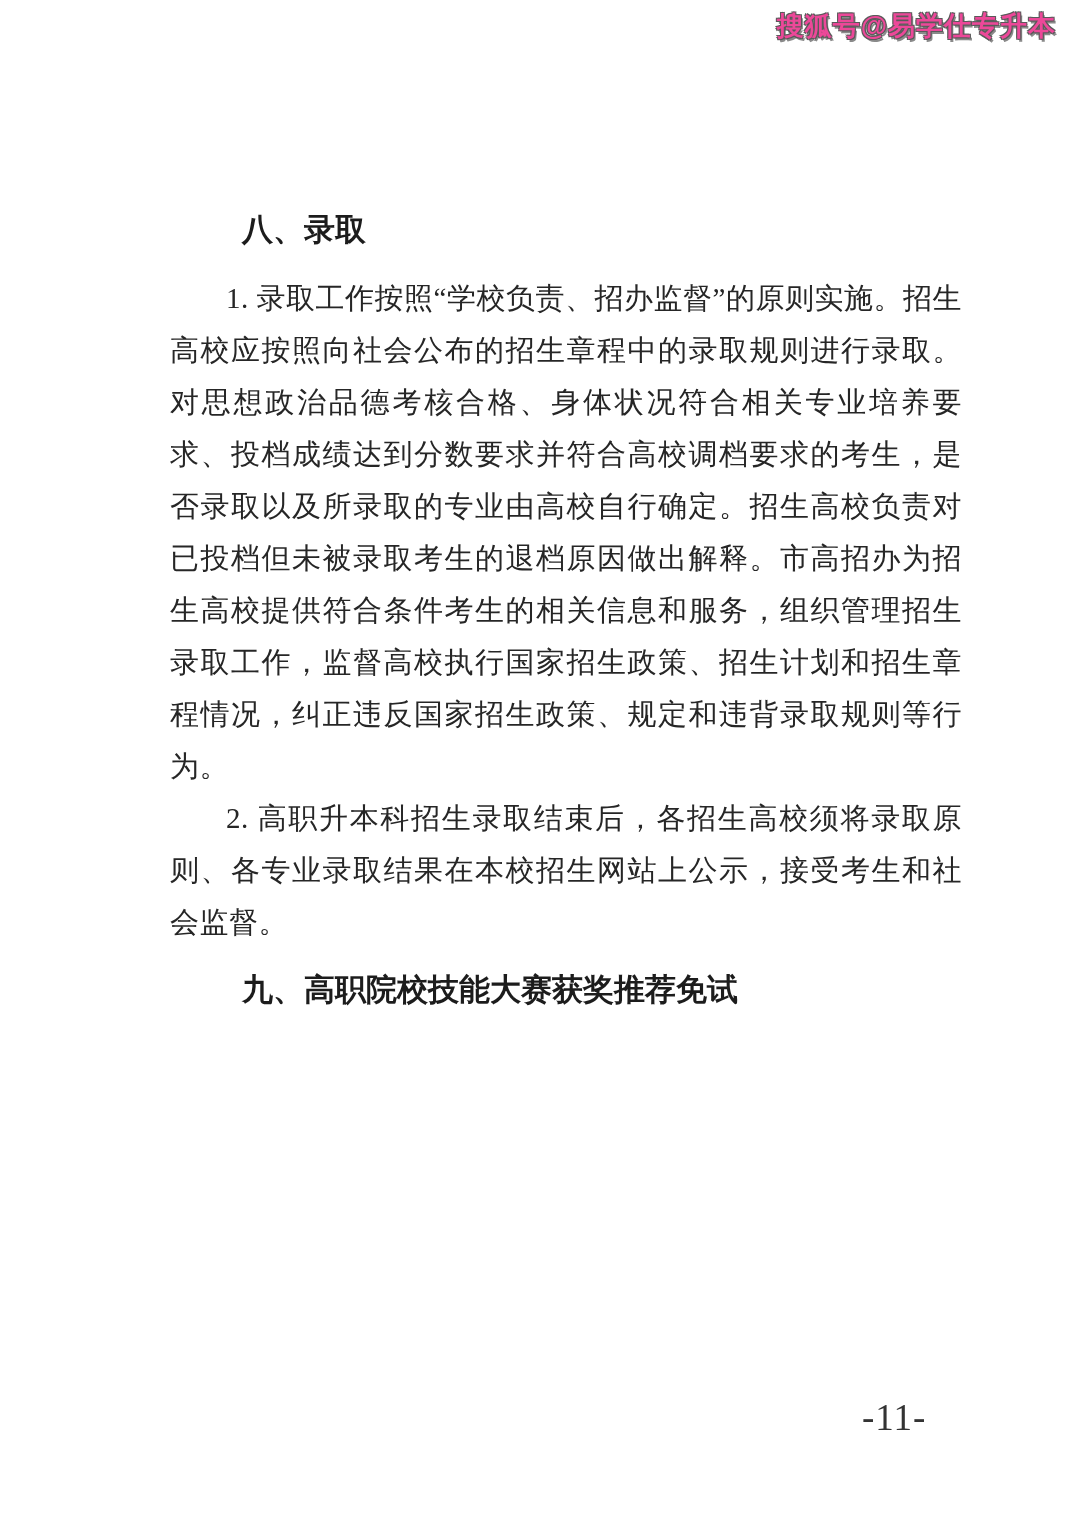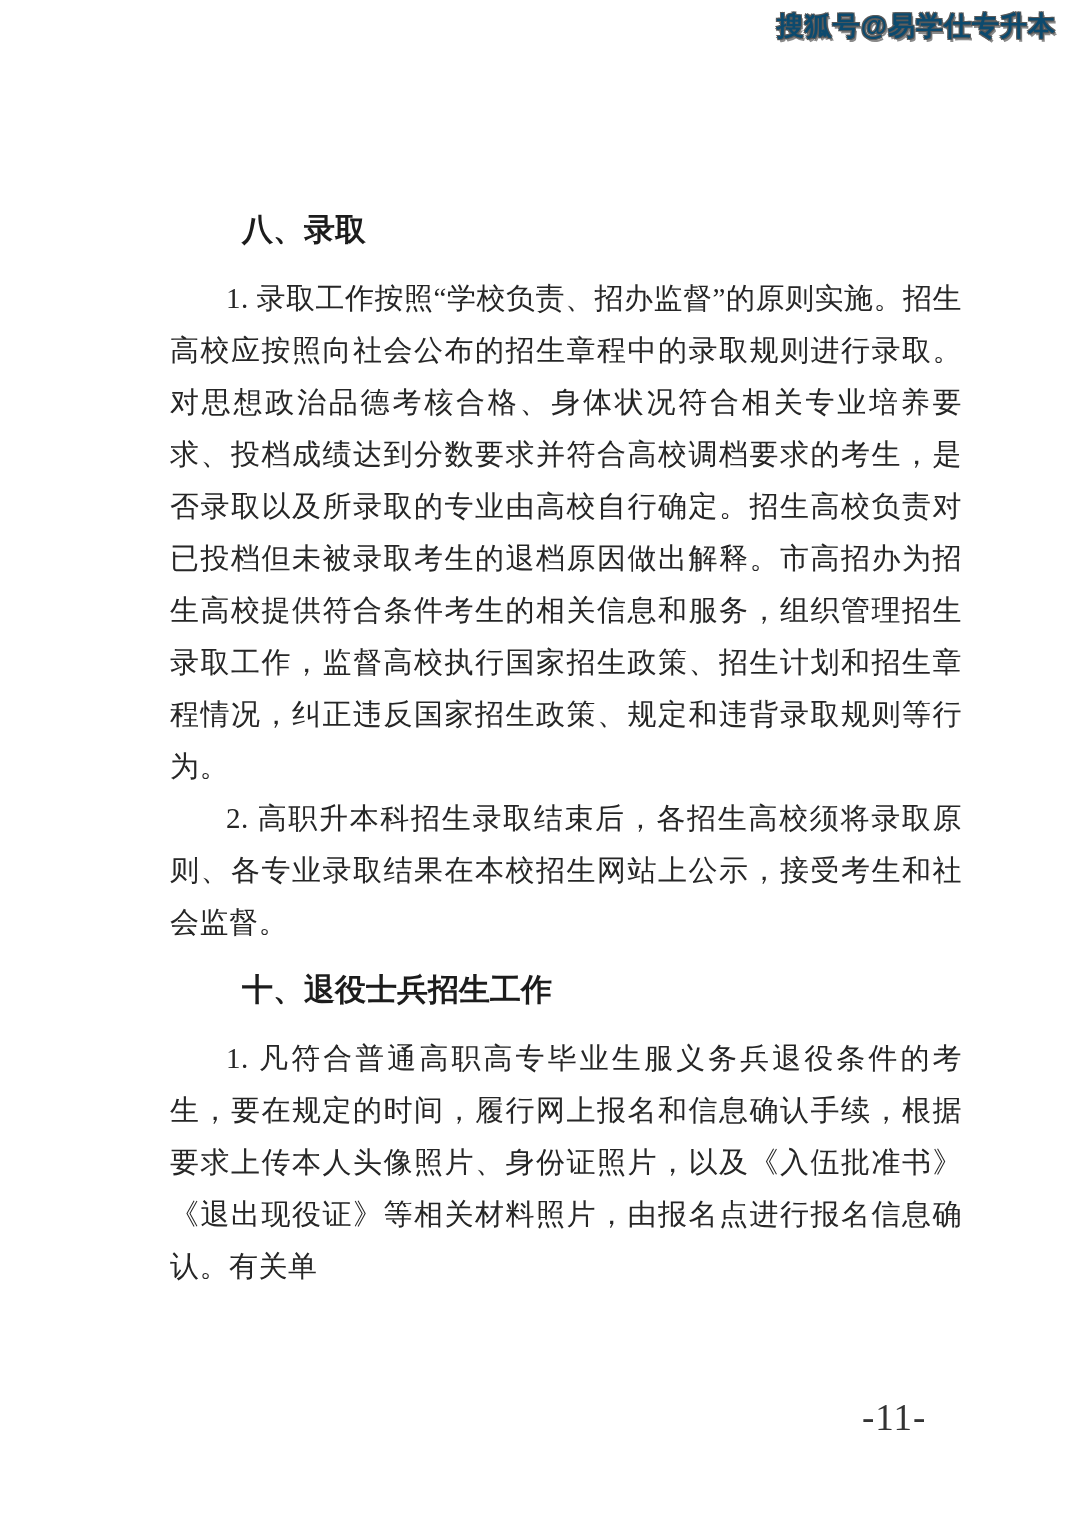--- a/index.html
+++ b/index.html
@@ -18,21 +18,21 @@
   }
   
   .watermark {
     position: absolute;
     top: 8px;
     right: 24px;
     font-family: "Liberation Sans", "DejaVu Sans", sans-serif;
     font-weight: bold;
     font-size: 27px;
     letter-spacing: 1px;
-    color: #0c4a6e;
+    color: #ec4899;
     text-shadow:
       -1px -1px 0 #5a5a5a,
        1px -1px 0 #5a5a5a,
       -1px  1px 0 #5a5a5a,
        1px  1px 0 #5a5a5a,
        2px  3px 0 #8a8a8a;
     white-space: nowrap;
     user-select: none;
   }
   .content {
@@ -79,24 +79,21 @@
 
   <div class="content">
 
     <section>
       <h2 class="section-heading">八、录取</h2>
       <p class="para">1. 录取工作按照“学校负责、招办监督”的原则实施。招生高校应按照向社会公布的招生章程中的录取规则进行录取。对思想政治品德考核合格、身体状况符合相关专业培养要求、投档成绩达到分数要求并符合高校调档要求的考生，是否录取以及所录取的专业由高校自行确定。招生高校负责对已投档但未被录取考生的退档原因做出解释。市高招办为招生高校提供符合条件考生的相关信息和服务，组织管理招生录取工作，监督高校执行国家招生政策、招生计划和招生章程情况，纠正违反国家招生政策、规定和违背录取规则等行为。</p>
       <p class="para">2. 高职升本科招生录取结束后，各招生高校须将录取原则、各专业录取结果在本校招生网站上公示，接受考生和社会监督。</p>
     </section>
 
     <section>
+      <h2 class="section-heading">九、高职院校技能大赛获奖推荐免试</h2>
     </section>
 
-    <section>
-      <h2 class="section-heading">十、退役士兵招生工作</h2>
-      <p class="para">1. 凡符合普通高职高专毕业生服义务兵退役条件的考生，要在规定的时间，履行网上报名和信息确认手续，根据要求上传本人头像照片、身份证照片，以及《入伍批准书》《退出现役证》等相关材料照片，由报名点进行报名信息确认。有关单</p>
-    </section>
 
   </div>
 
   <div class="page-number">-11-</div>
 
 </div>
 
 </body></html>

